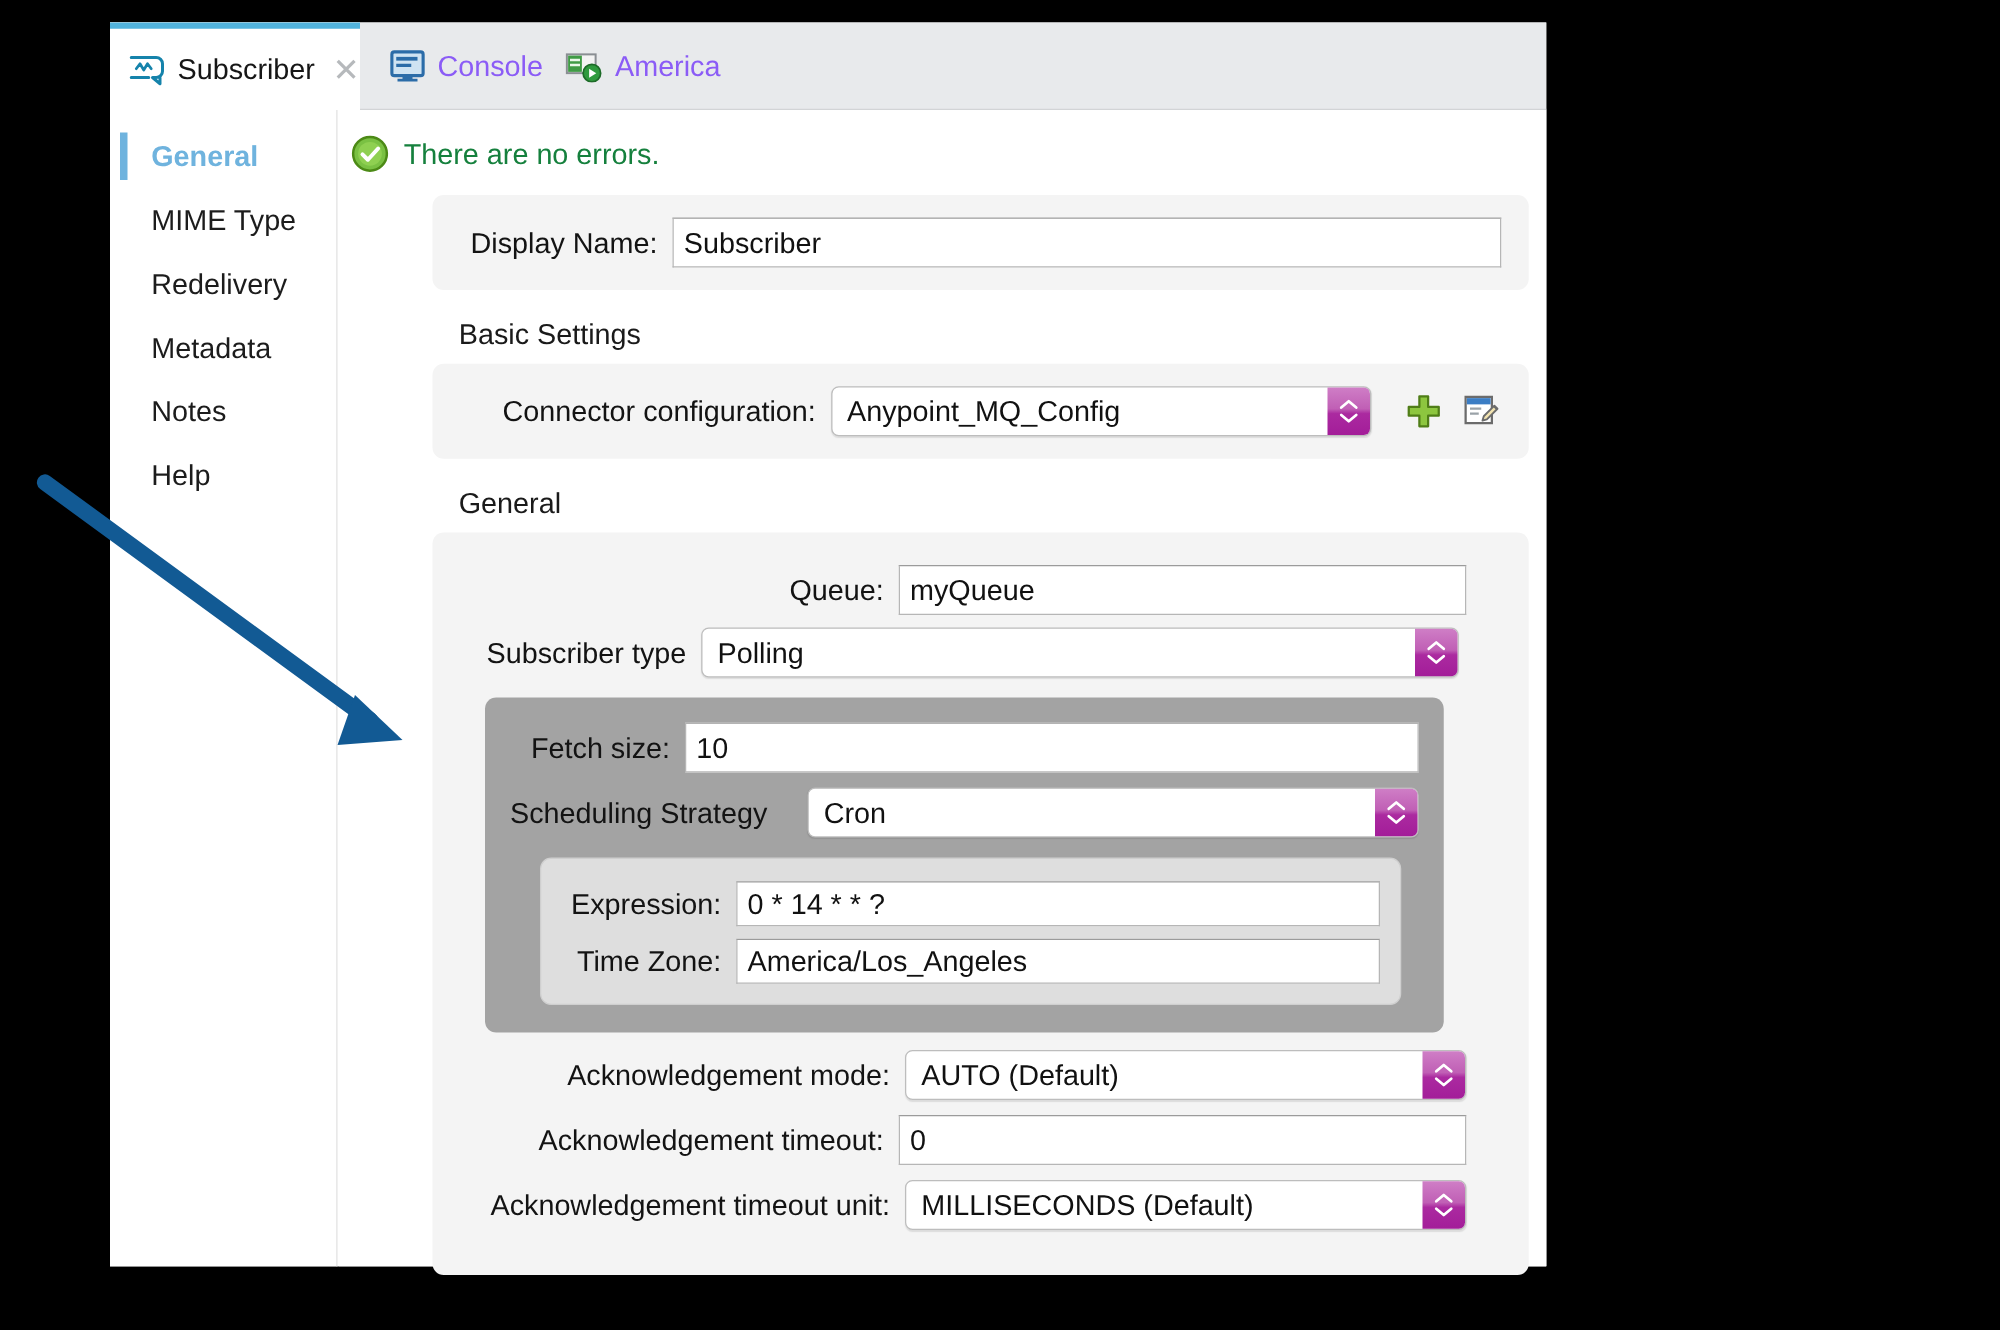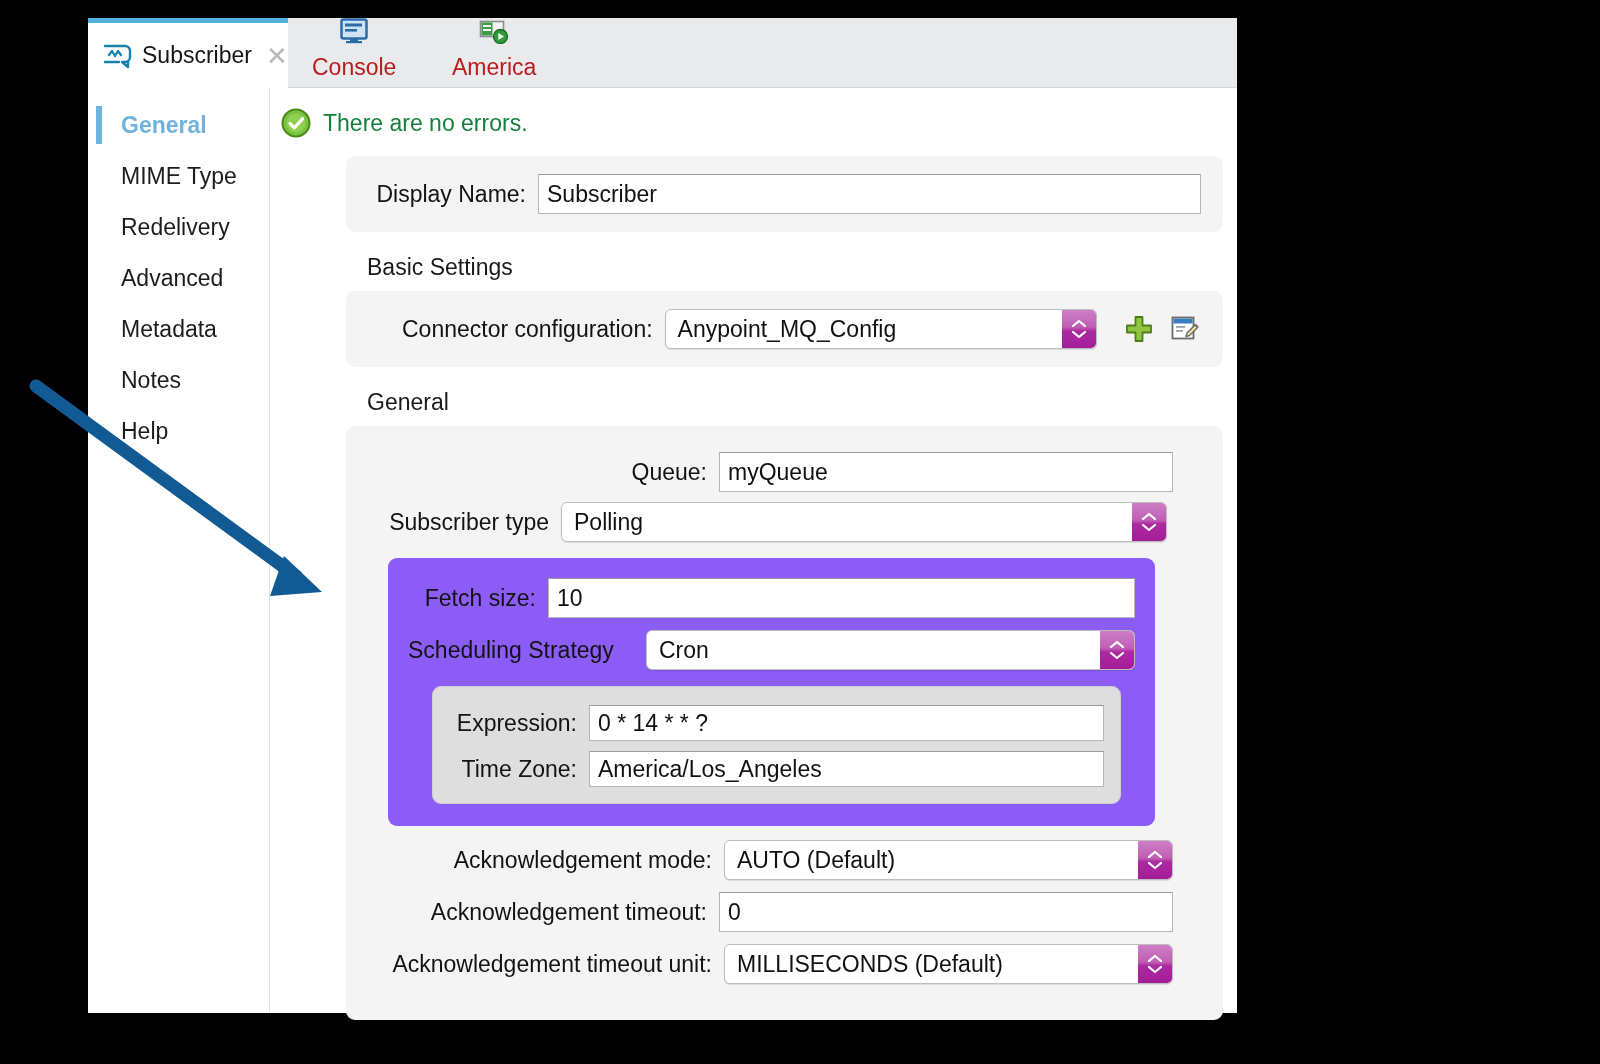--- a/index.html
+++ b/index.html
@@ -35,21 +35,21 @@
     font-size: 23px; color: #3a3a3a;
     white-space: nowrap;
   }
   .tab.active {
     left: 0px; width: 200px;
     background: #ffffff;
     border-top: 5px solid #51b3dd;
     color: #1a1a1a;
   }
   .tab.active .tab-label { font-weight: 400; color: #161616; }
-  .tab.inactive { color: #b91c1c; flex-direction: column; }
+  .tab.inactive { color: #8b5cf6; }
   .tab-console { left: 210px; }
   .tab-progress { left: 350px; }
   .tab-close {
     font-size: 26px; color: #b6b9bc; line-height: 1;
     margin-left: 4px; font-weight: 300;
   }
 
   
   .icon { display: inline-block; flex: 0 0 auto; line-height: 0; }
 
@@ -148,21 +148,21 @@
   .combo-arrow span { display: block; line-height: 0; }
 
   .btn-icon {
     width: 34px; height: 34px;
     display: flex; align-items: center; justify-content: center;
     cursor: pointer;
   }
 
   
   .subpanel {
-    background: #8b5cf6;
+    background: #a3a3a3;
     border-radius: 9px;
     margin: 14px 30px 14px 42px;
     padding: 14px 18px;
   }
   .subpanel2 {
     background: #dedede;
     border: 1px solid #cfcfcf;
     border-radius: 9px;
     margin: 14px 22px 6px 26px;
     padding: 12px 16px;
@@ -226,23 +226,20 @@
         <div class="nav-item active">
           <span>General</span>
         </div>
         <div class="nav-item">
           <span>MIME Type</span>
         </div>
         <div class="nav-item">
           <span>Redelivery</span>
         </div>
         <div class="nav-item">
-          <span>Advanced</span>
-        </div>
-        <div class="nav-item">
           <span>Metadata</span>
         </div>
         <div class="nav-item">
           <span>Notes</span>
         </div>
         <div class="nav-item">
           <span>Help</span>
         </div>
       </div>
 

